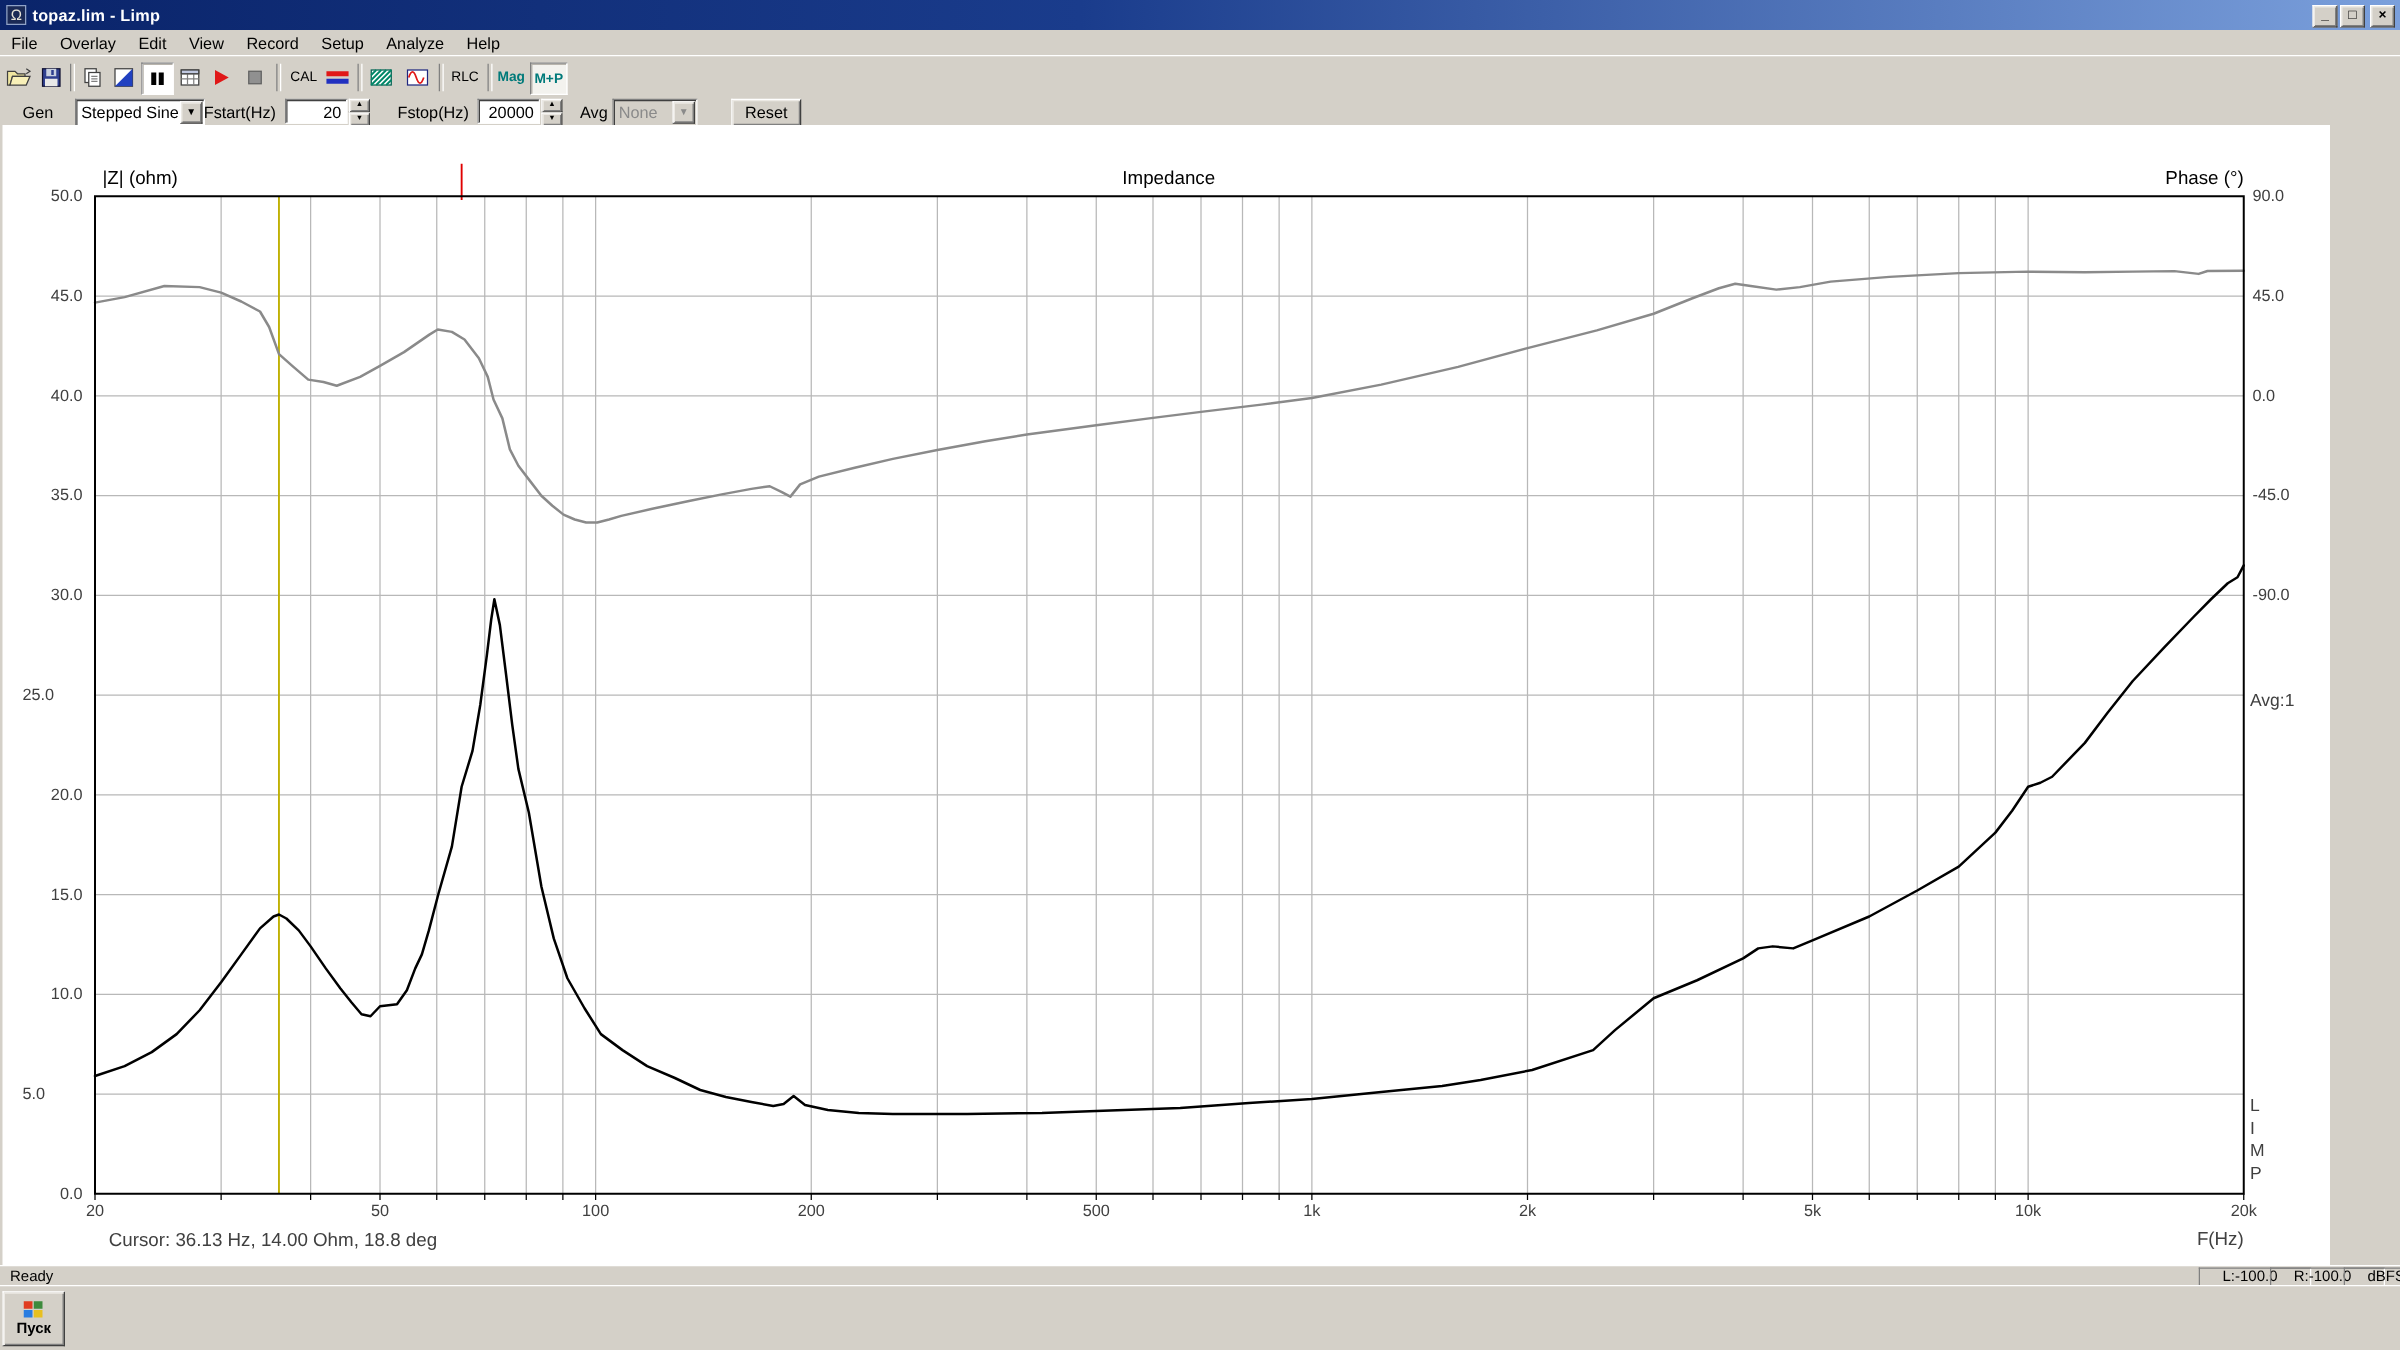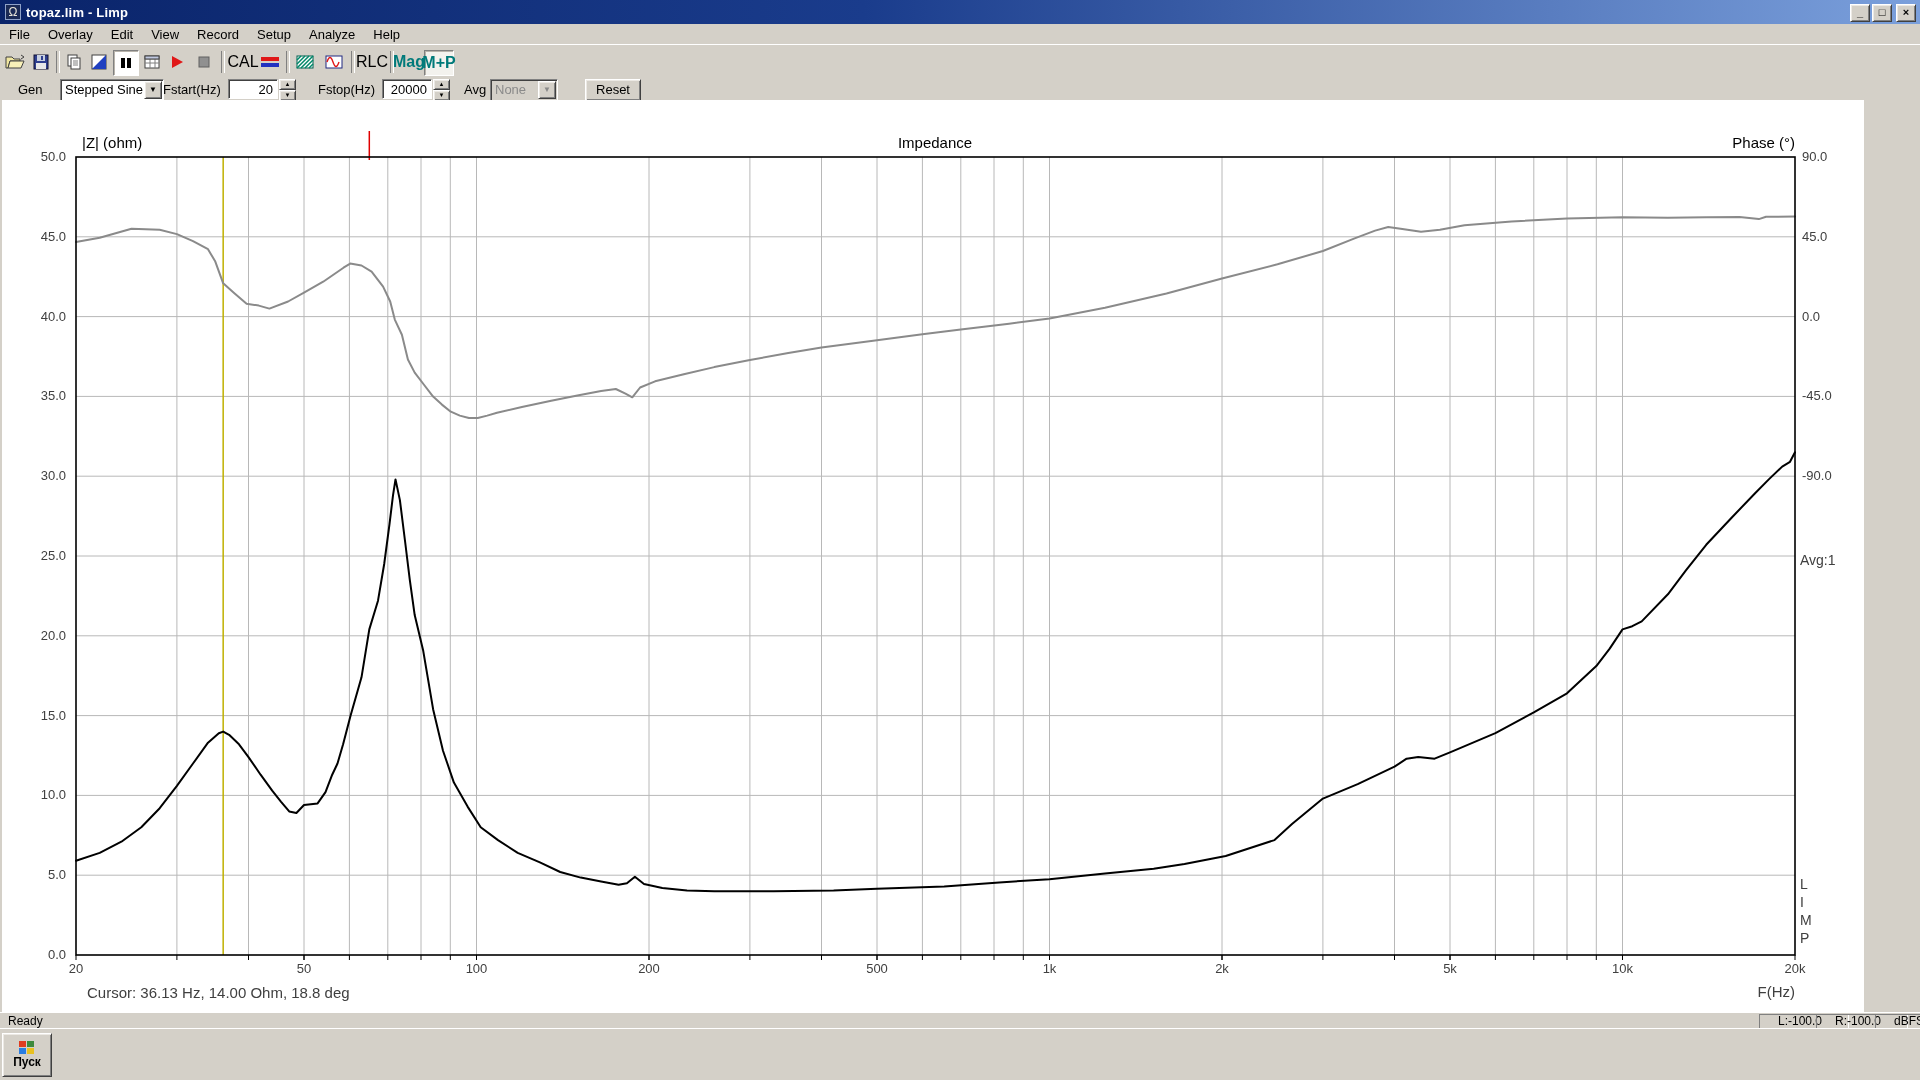--- a/index.html
+++ b/index.html
@@ -24,21 +24,21 @@
   .winbtns{position:absolute;right:4px;top:4px;display:flex;}
   
   .menubar{left:0;top:24px;width:1920px;height:20px;font-size:13px;display:flex;align-items:center;}
   .menu-item{padding:2px 9px;}
   
   .toolbar{left:0;top:44px;width:1920px;height:34px;border-top:1px solid #fff;}
   .tbtn{position:absolute;top:5px;height:24px;width:24px;display:flex;align-items:center;
     justify-content:center;font-size:12px;}
   .tbtn svg{display:block;}
   .tsep{position:absolute;top:6px;width:2px;height:22px;border-left:1px solid #808080;border-right:1px solid #fff;}
-  .ttext{font-weight:bold;font-size:16px;}
+  .ttext{font-weight:bold;font-size:11px;}
   .teal{color:#007a7a;}
   
   .genrow{left:0;top:78px;width:1920px;height:22px;font-size:13px;}
   .glabel{position:absolute;top:4px;}
   .combo{position:absolute;top:1px;height:20px;background:#fff;border:1px solid;
     border-color:#808080 #fff #fff #808080;box-shadow:inset 1px 1px 0 #404040;
     font-size:13px;}
   .combo .cv{position:absolute;left:4px;top:2px;white-space:nowrap;}
   .combo .carr{position:absolute;right:1px;top:1px;width:16px;height:16px;font-size:8px;
     line-height:16px;text-align:center;}
@@ -220,25 +220,25 @@
       <line x1="223.16815446301555" y1="157" x2="223.16815446301555" y2="955" stroke="#bfb000" stroke-width="1.5"></line>
       <path d="M76.0 242.1L99.7 237.7L131.5 228.8L159.7 229.7L176.9 234.1L193.0 241.2L208.0 249.2L215.3 261.6L223.2 283.3L233.8 292.7L246.6 303.7L258.8 305.6L269.4 308.6L288.1 301.5L304.0 292.7L323.2 281.7L343.5 267.7L350.2 263.6L361.5 265.5L371.6 271.6L383.1 286.6L390.2 301.5L394.8 319.6L401.9 334.7L407.9 359.5L414.7 372.6L423.8 384.5L433.1 396.6L441.9 404.6L450.8 411.7L459.8 415.6L468.9 418.0L477.8 418.0L487.2 415.6L497.0 412.7L521.9 407.0L551.2 400.8L577.4 395.5L601.1 391.1L615.8 389.0L625.5 393.7L632.3 397.3L640.1 387.5L655.1 381.3L683.8 374.2L714.3 367.1L749.9 360.0L788.3 353.0L821.5 347.6L877.0 340.2L922.4 334.3L960.8 329.5L1009.1 323.7L1049.5 318.4L1105.0 307.7L1166.5 293.5L1222.0 278.5L1277.5 264.3L1322.9 251.0L1354.0 238.6L1375.1 230.6L1388.2 227.0L1400.6 228.8L1421.0 231.7L1439.9 229.7L1464.5 225.3L1511.5 221.5L1567.0 218.5L1622.5 217.3L1667.9 217.8L1706.2 217.3L1739.5 216.9L1758.9 219.1L1766.0 216.8L1795.0 216.6" stroke="#8a8a8a" stroke-width="2" fill="none" stroke-linejoin="round" stroke-linecap="round"></path>
       <path d="M76.0 860.8L99.7 852.9L121.4 841.7L141.3 827.3L159.7 808.2L176.9 785.8L193.0 763.5L208.0 742.7L218.8 733.2L223.2 731.6L229.1 734.8L239.0 744.3L248.5 757.1L260.6 774.7L272.2 790.6L281.1 801.8L289.2 811.4L296.4 813.0L304.0 805.0L317.6 803.4L325.5 792.2L332.2 774.7L337.5 763.5L343.1 744.3L350.6 715.6L361.5 677.3L369.3 629.4L378.0 600.7L384.2 564.0L389.5 524.1L393.0 495.4L395.5 479.4L399.9 500.1L404.9 540.0L409.8 579.9L414.7 615.1L423.1 650.2L433.1 709.2L443.0 750.7L453.9 782.6L467.6 806.6L480.7 827.3L498.0 840.1L517.7 852.9L539.9 862.4L560.2 872.0L580.7 877.6L601.1 881.6L618.6 884.8L626.9 883.2L634.9 876.8L644.0 884.0L662.3 888.0L687.0 890.4L714.3 891.2L773.6 891.2L833.6 890.4L877.0 888.8L944.2 886.4L999.2 882.4L1049.5 879.2L1105.0 873.6L1153.7 868.8L1184.5 864.0L1225.7 856.0L1274.5 840.1L1292.0 824.1L1322.9 798.6L1357.7 784.2L1394.5 766.7L1406.6 758.7L1418.2 757.1L1434.6 758.7L1450.0 752.3L1495.4 733.2L1533.8 712.4L1567.0 693.3L1596.3 666.1L1609.7 648.6L1622.5 629.4L1632.3 626.2L1641.7 621.4L1667.9 594.3L1685.9 570.4L1706.2 544.8L1731.6 517.7L1754.6 493.8L1768.8 479.4L1782.2 466.6L1790.0 461.8L1795.0 452.3" stroke="#000000" stroke-width="2" fill="none" stroke-linejoin="round" stroke-linecap="round"></path>
       <rect x="76" y="157" width="1719" height="798" fill="none" stroke="#000" stroke-width="1.6"></rect>
     </svg>
   <div class="abs" id="chart-labels" style="left:0;top:0;width:1920px;height:1080px;z-index:2;pointer-events:none">
       <div class="chart-title" style="left: 82px; top: 134px;">|Z| (ohm)</div>
       <div class="chart-title" style="left: 855px; top: 134px; width: 160px; text-align: center;">Impedance</div>
       <div class="chart-title" style="left: 1695px; top: 134px; width: 100px; text-align: right;">Phase (°)</div>
       <div class="chart-label" style="left: 18px; top: 947px; width: 48px; text-align: right;">0.0</div>
-      <div class="chart-label" style="left: 18px; top: 867.2px; width: 48px; text-align: right;">5.0</div>
+      <div class="chart-label" style="left: 18px; top: 867.2px; width: 48px; text-align: left;">5.0</div>
       <div class="chart-label" style="left: 18px; top: 787.4px; width: 48px; text-align: right;">10.0</div>
       <div class="chart-label" style="left: 18px; top: 707.6px; width: 48px; text-align: right;">15.0</div>
       <div class="chart-label" style="left: 18px; top: 627.8px; width: 48px; text-align: right;">20.0</div>
-      <div class="chart-label" style="left: 18px; top: 548px; width: 48px; text-align: right;">25.0</div>
+      <div class="chart-label" style="left: 18px; top: 548px; width: 48px; ">25.0</div>
       <div class="chart-label" style="left: 18px; top: 468.2px; width: 48px; text-align: right;">30.0</div>
       <div class="chart-label" style="left: 18px; top: 388.4px; width: 48px; text-align: right;">35.0</div>
       <div class="chart-label" style="left: 18px; top: 308.6px; width: 48px; text-align: right;">40.0</div>
       <div class="chart-label" style="left: 18px; top: 228.8px; width: 48px; text-align: right;">45.0</div>
       <div class="chart-label" style="left: 18px; top: 149px; width: 48px; text-align: right;">50.0</div>
       <div class="chart-label" style="left: 1802px; top: 149px;">90.0</div>
       <div class="chart-label" style="left: 1802px; top: 228.8px;">45.0</div>
       <div class="chart-label" style="left: 1802px; top: 308.6px;">0.0</div>
       <div class="chart-label" style="left: 1802px; top: 388.4px;">-45.0</div>
       <div class="chart-label" style="left: 1802px; top: 468.2px;">-90.0</div>

